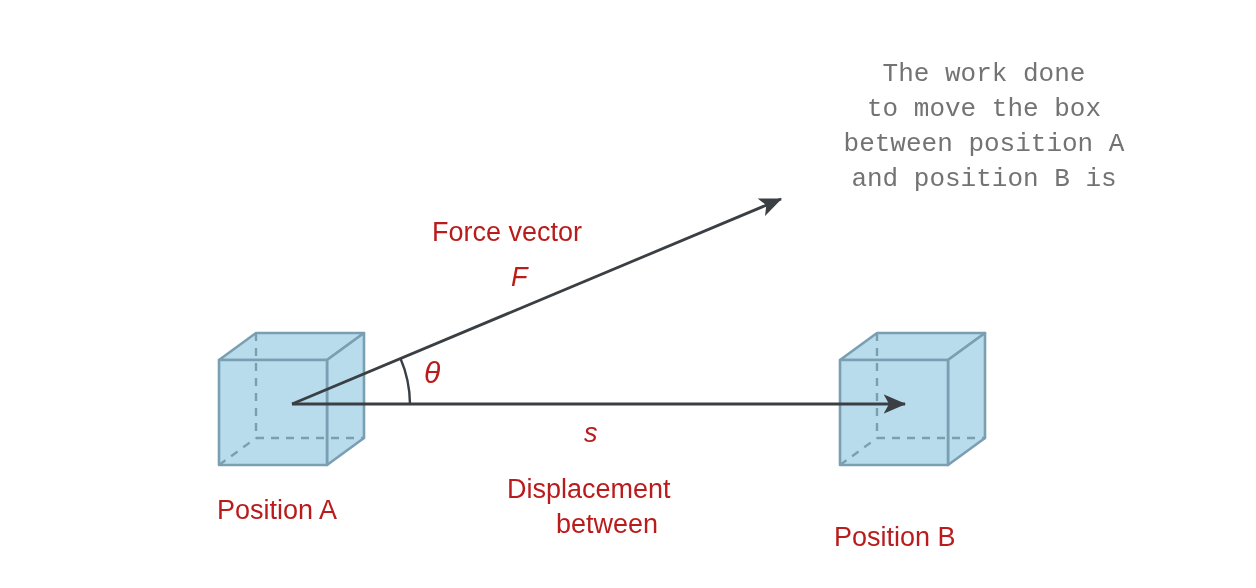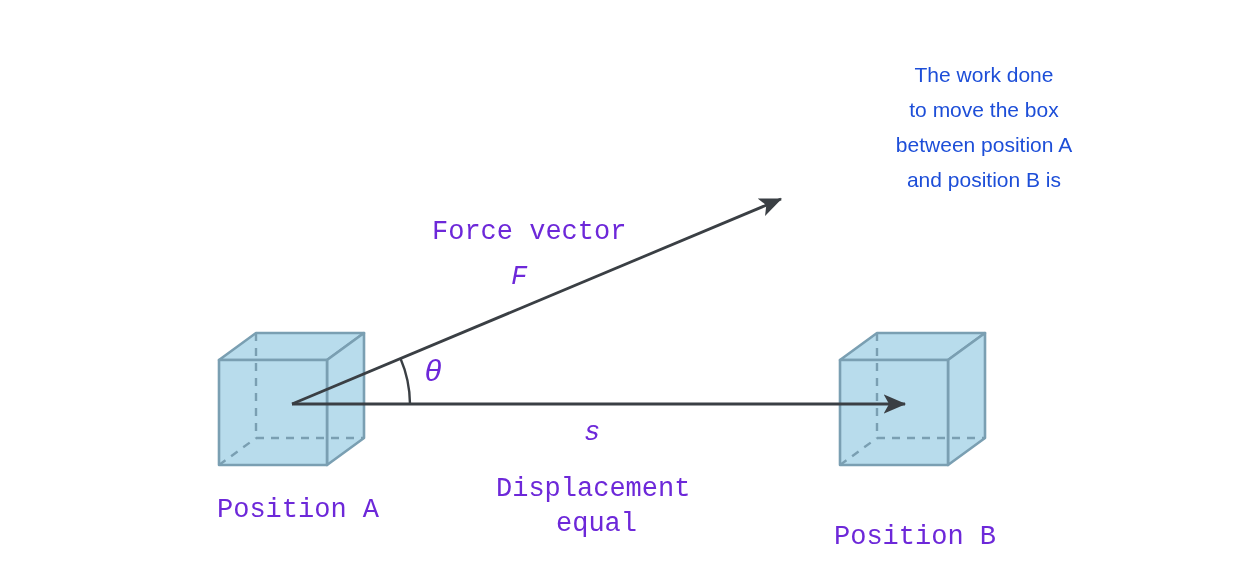--- a/index.html
+++ b/index.html
@@ -19,57 +19,57 @@
   }
   #diagram-svg {
     position: absolute;
     left: 0;
     top: 0;
     width: 1256px;
     height: 588px;
   }
   .lbl {
     position: absolute;
-    color: #6d28d9;
-    font-family: Liberation Mono, monospace;
+    color: #b91c1c;
+    font-family: Liberation Sans, sans-serif;
     white-space: pre;
     line-height: 1.0;
   }
   .lbl-plain {
     font-size: 27px;
     font-weight: 400;
   }
   .lbl-sym {
     font-size: 27px;
     font-style: italic;
     font-weight: 400;
   }
   #note-block {
     position: absolute;
     left: 838px;
     top: 57px;
     width: 292px;
     text-align: center;
-    font-size: 21px;
-    color: #1d4ed8;
+    font-size: 26px;
+    color: #737373;
     line-height: 35px;
-    font-family: Liberation Sans, sans-serif;
+    font-family: Liberation Mono, monospace;
   }
   #note-block .note-line {
     display: block;
     white-space: pre;
   }
   .ital { font-style: italic; }
   #label-position-a { left: 217px; top: 497px; }
   #label-position-b { left: 834px; top: 524px; }
   #label-force-vector { left: 432px; top: 219px; }
   #label-force-symbol { left: 511px; top: 264px; }
   #label-theta { left: 424px; top: 358px; font-size: 30px; }
   #label-s-symbol { left: 584px; top: 420px; }
-  #label-displacement-1 { left: 496px; top: 476px; }
+  #label-displacement-1 { left: 507px; top: 476px; }
   #label-displacement-2 { left: 556px; top: 511px; }
 </style>
 </head>
 <body>
 
 <div id="diagram-root">
 
   <svg id="diagram-svg" viewBox="0 0 1256 588">
     <defs>
       <marker id="arrowhead-force" markerWidth="9" markerHeight="9" refX="7.6" refY="3.4" orient="auto" markerUnits="strokeWidth">
@@ -116,21 +116,21 @@
   <div class="lbl lbl-plain" id="label-force-vector">Force vector</div>
 
   <div class="lbl lbl-sym" id="label-force-symbol">F</div>
 
   <div class="lbl lbl-sym" id="label-theta">θ</div>
 
   <div class="lbl lbl-sym" id="label-s-symbol">s</div>
 
   <div class="lbl lbl-plain" id="label-displacement-1">Displacement</div>
 
-  <div class="lbl lbl-plain" id="label-displacement-2">equal</div>
+  <div class="lbl lbl-plain" id="label-displacement-2">between</div>
 
   <div id="note-block">
     <span class="note-line">The work done</span>
     <span class="note-line">to move the box</span>
     <span class="note-line">between position A</span>
     <span class="note-line">and position B is</span>
   </div>
 
 </div>
 

